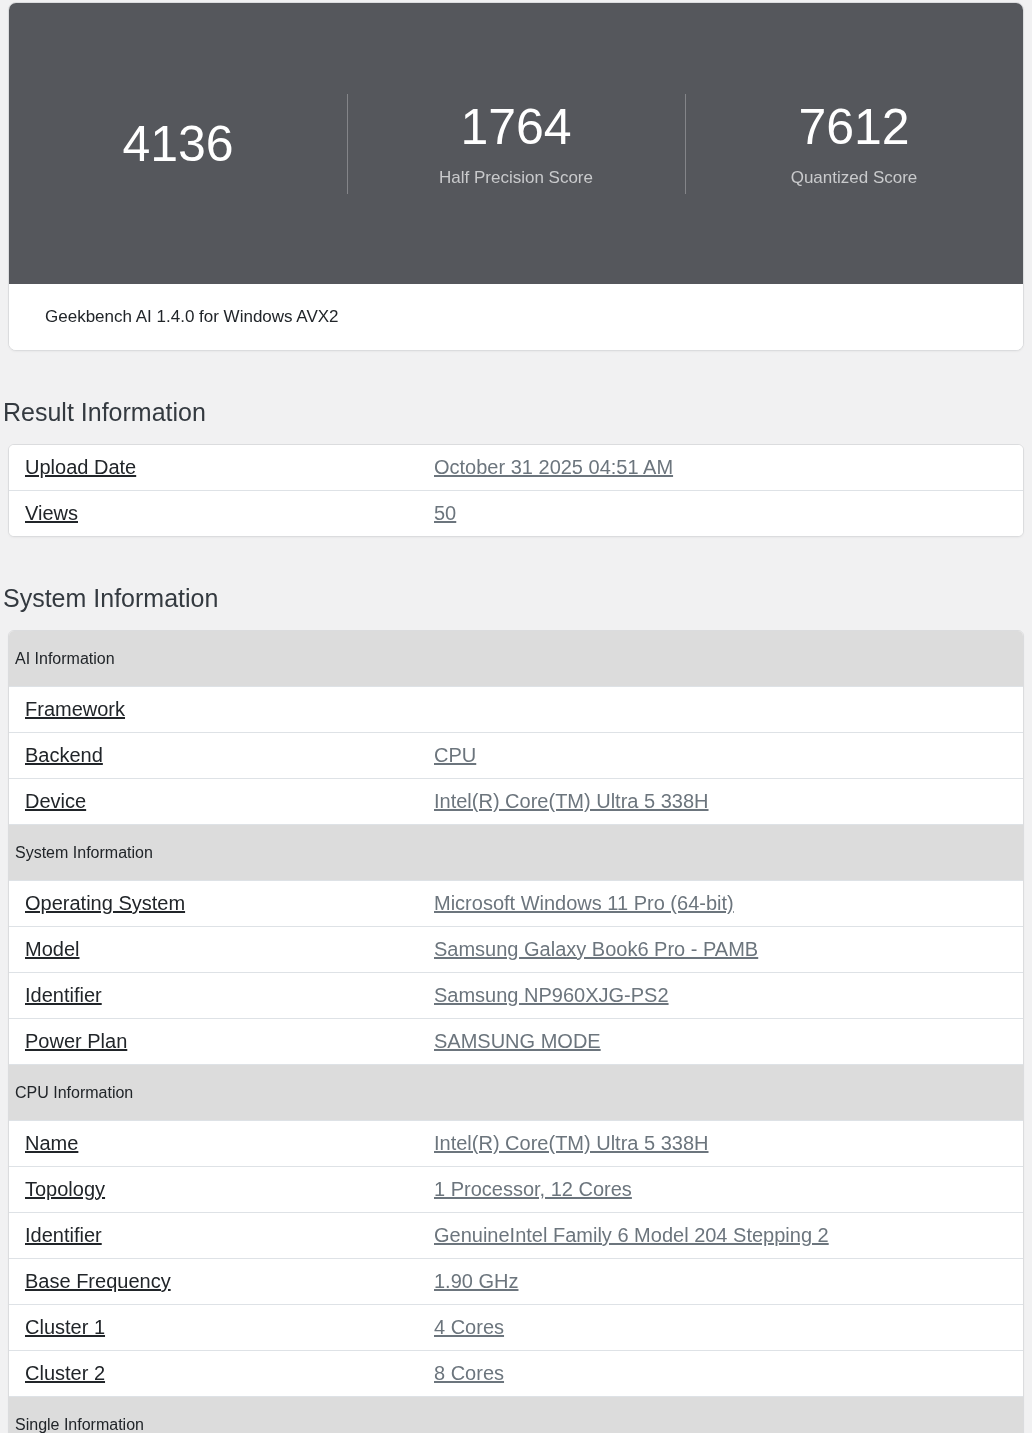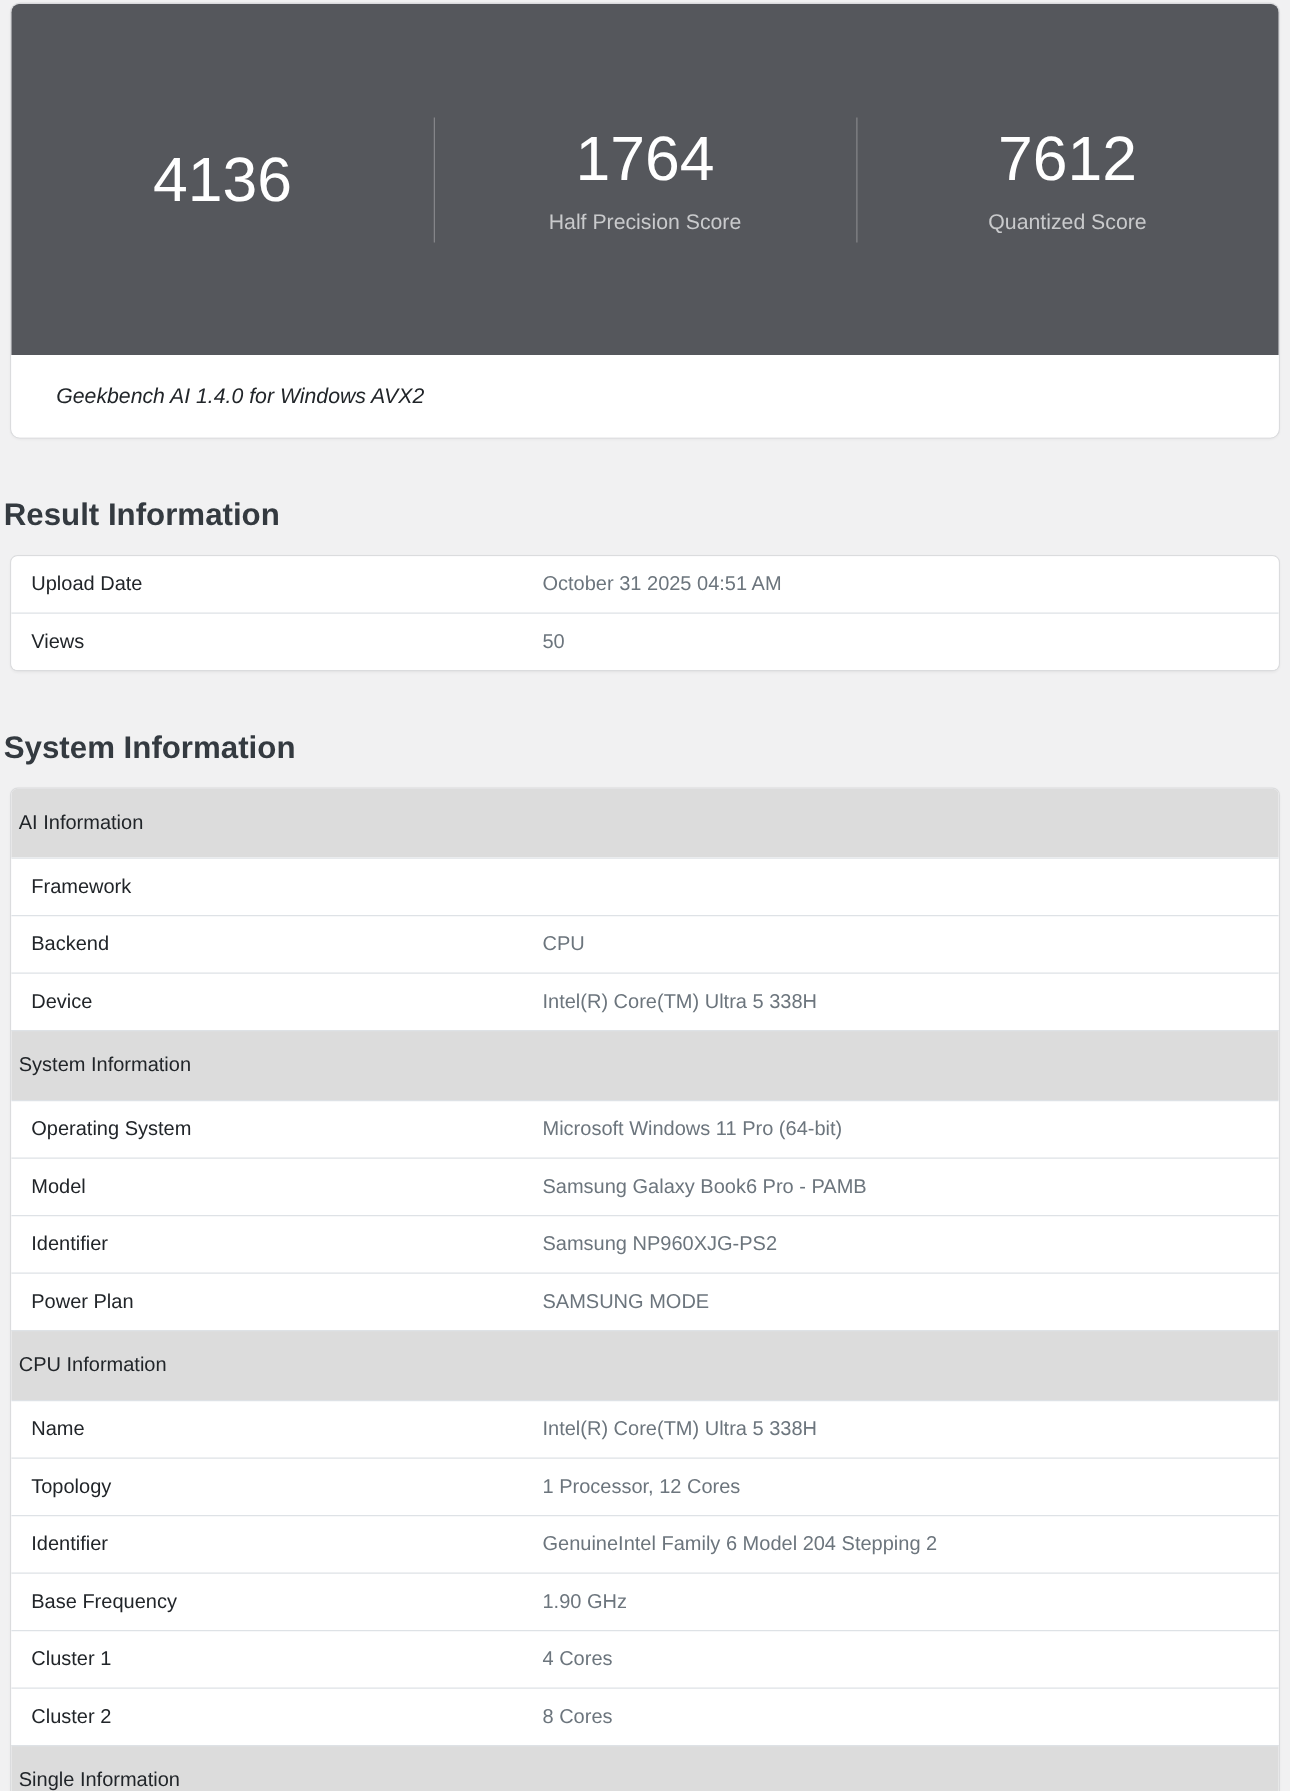--- a/index.html
+++ b/index.html
@@ -60,45 +60,45 @@
   }
   .score-label {
     margin-top: 14px;
     font-size: 17px;
     line-height: 20px;
     color: var(--score-label-text);
   }
   .version-bar {
     background: #ffffff;
     padding: 23px 36px;
-    font-style: italic;
   }
   .version-text {
     font-size: 17px;
     line-height: 20px;
     color: #212529;
   }
 
   
   .section-title {
     margin: 46px 3px 17px 3px;
     font-size: 25px;
     line-height: 30px;
-    font-weight: 700;
+    font-weight: 400;
     color: var(--heading-text);
   }
 
   
   .table-card { border-radius: 6px; }
   .table-card > div + div { border-top: 1px solid var(--row-border); }
   .trow { display: flex; background: #ffffff; }
   .cell {
     padding: 13px 16px;
-    font-size: 16px;
+    font-size: 20px;
     line-height: 19px;
+    text-decoration: underline;
   }
   .cell.label {
     width: 409px;
     flex: 0 0 409px;
     color: var(--label-text);
   }
   .cell.value {
     flex: 1 1 auto;
     color: var(--value-text);
   }

